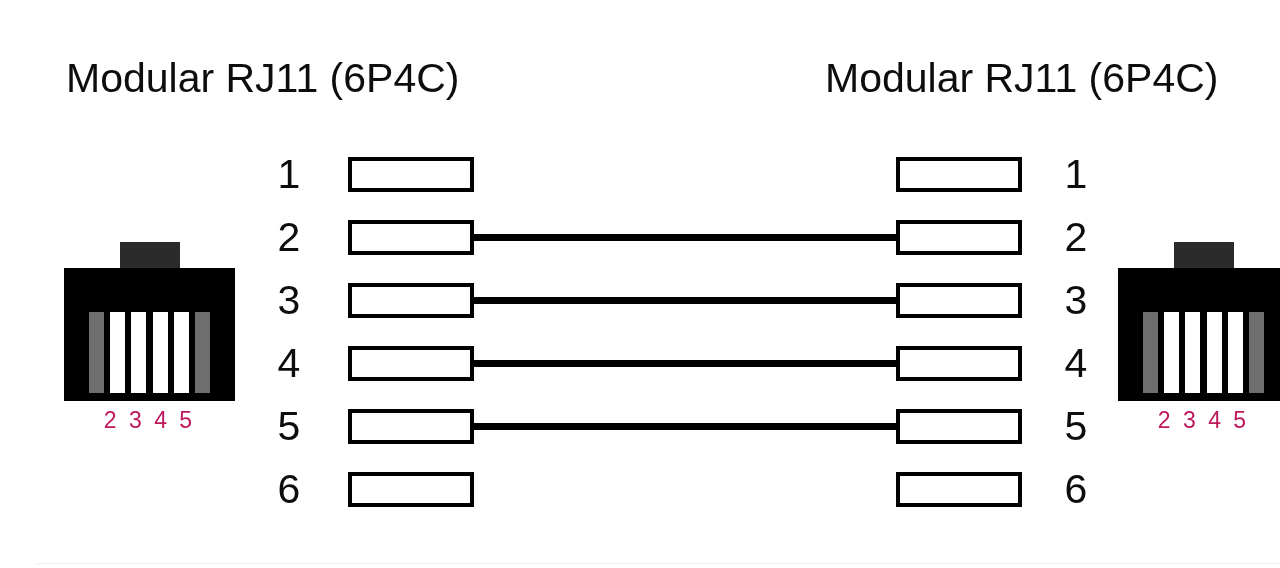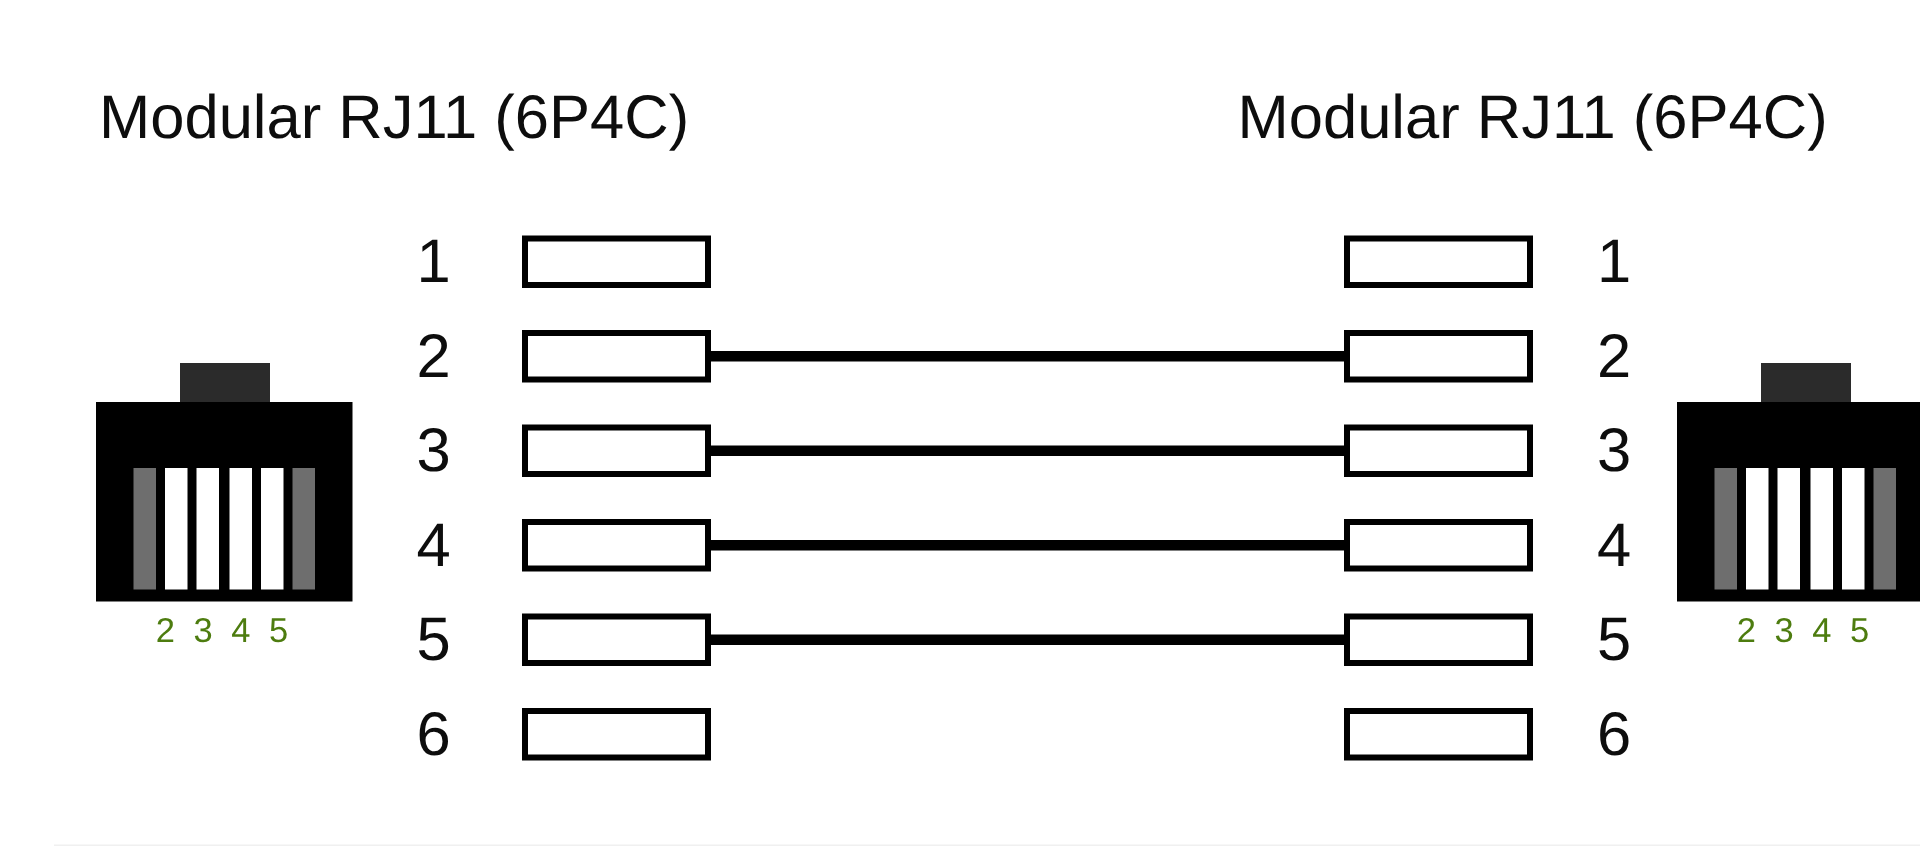--- a/index.html
+++ b/index.html
@@ -74,21 +74,21 @@
   .conn-pin.inactive { background: #6e6e6e; }
 
   .conn-caption {
     position: absolute;
     top: 167px;
     left: 0px;
     width: 171px;
     text-align: center;
     font-size: 23px;
     line-height: 1;
-    color: #4d7c0f;
+    color: #be185d;
     letter-spacing: 3px;
     white-space: nowrap;
   }
 
   
   .pin-row {
     position: absolute;
     height: 35px;
   }
   .pin-num {

